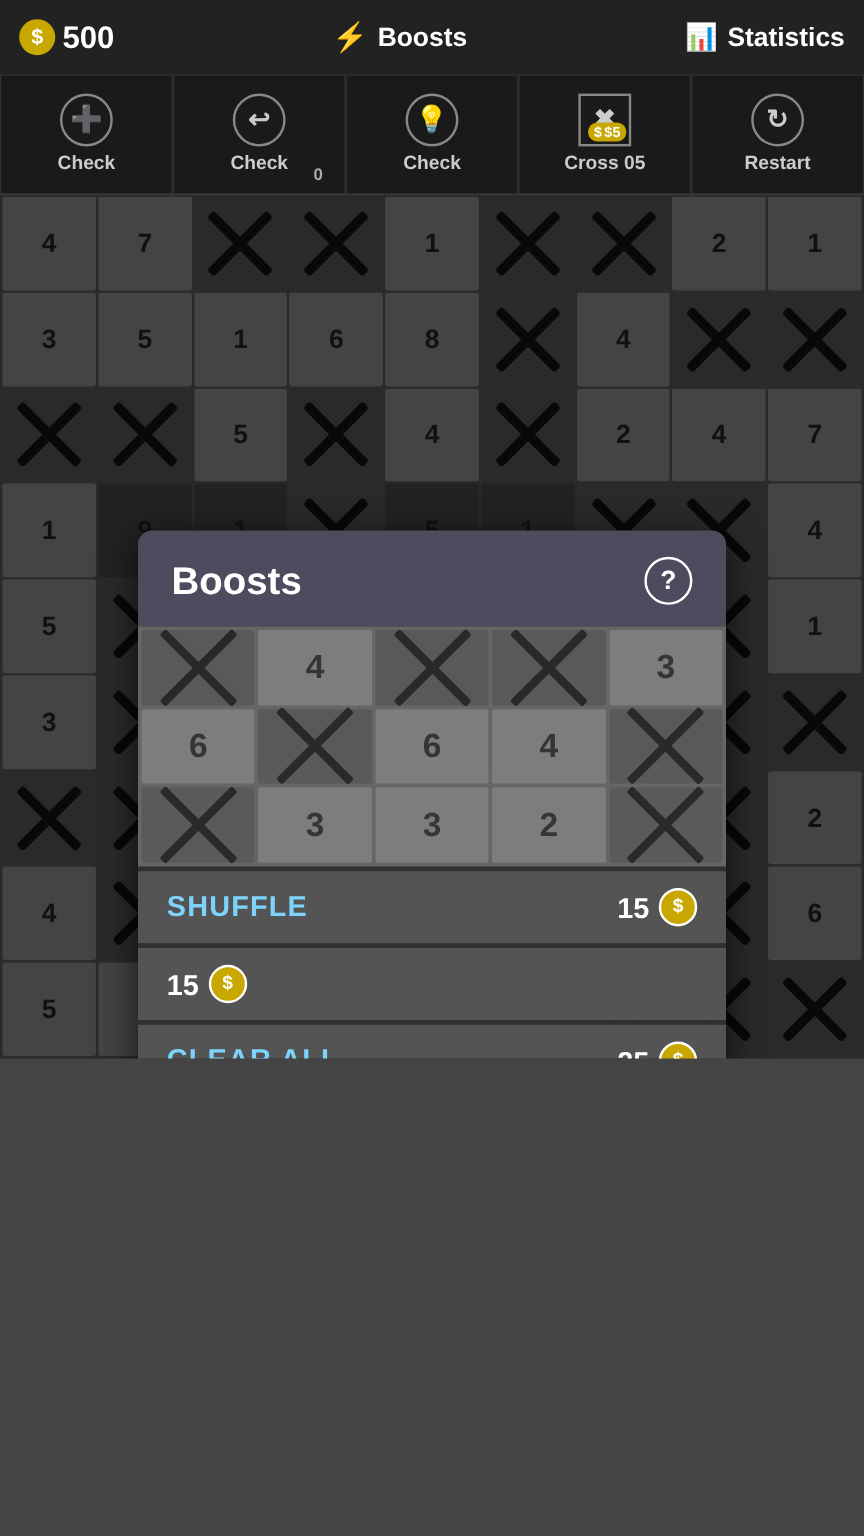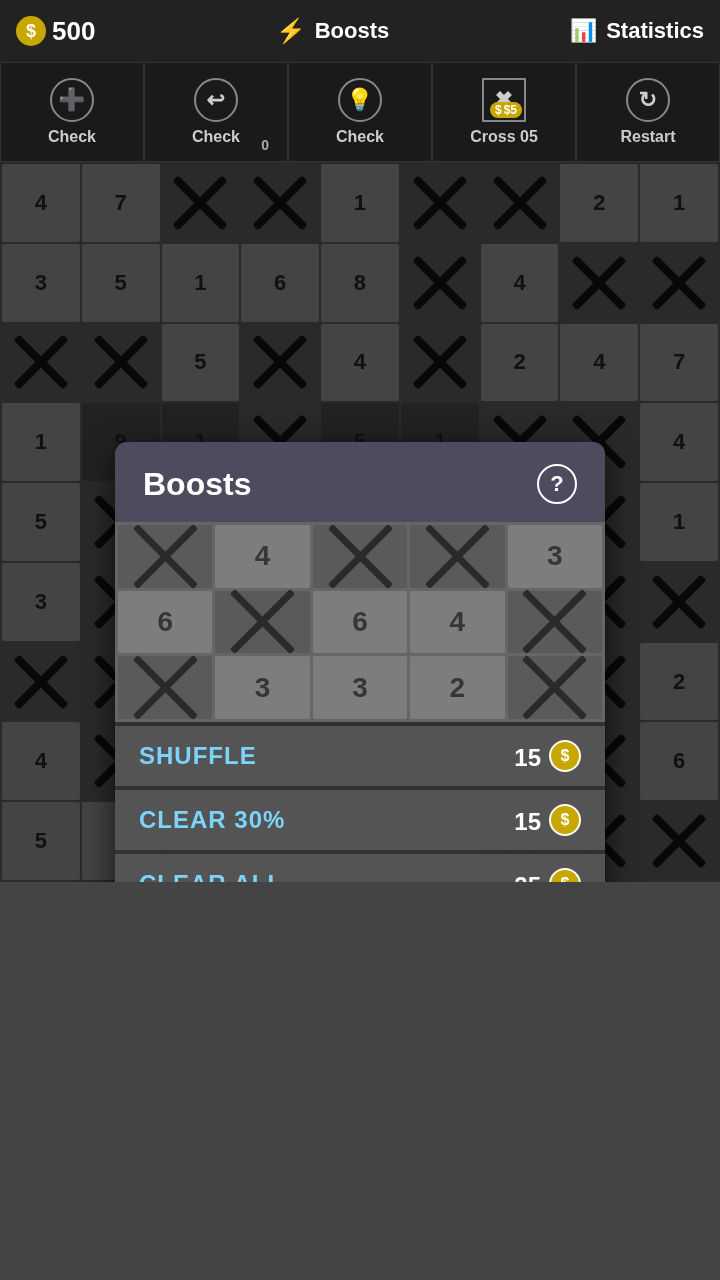--- a/index.html
+++ b/index.html
@@ -492,21 +492,20 @@
 
       <div class="boost-row">
         <span class="boost-label">SHUFFLE</span>
         <div class="boost-cost">
           <span>15</span>
           <div class="coin-icon">$</div>
         </div>
       </div>
 
       <div class="boost-row">
-        <span class="boost-label">CLEAR 30%</span>
         <div class="boost-cost">
           <span>15</span>
           <div class="coin-icon">$</div>
         </div>
       </div>
 
       <div class="boost-row">
         <span class="boost-label">CLEAR ALL</span>
         <div class="boost-cost">
           <span>25</span>

